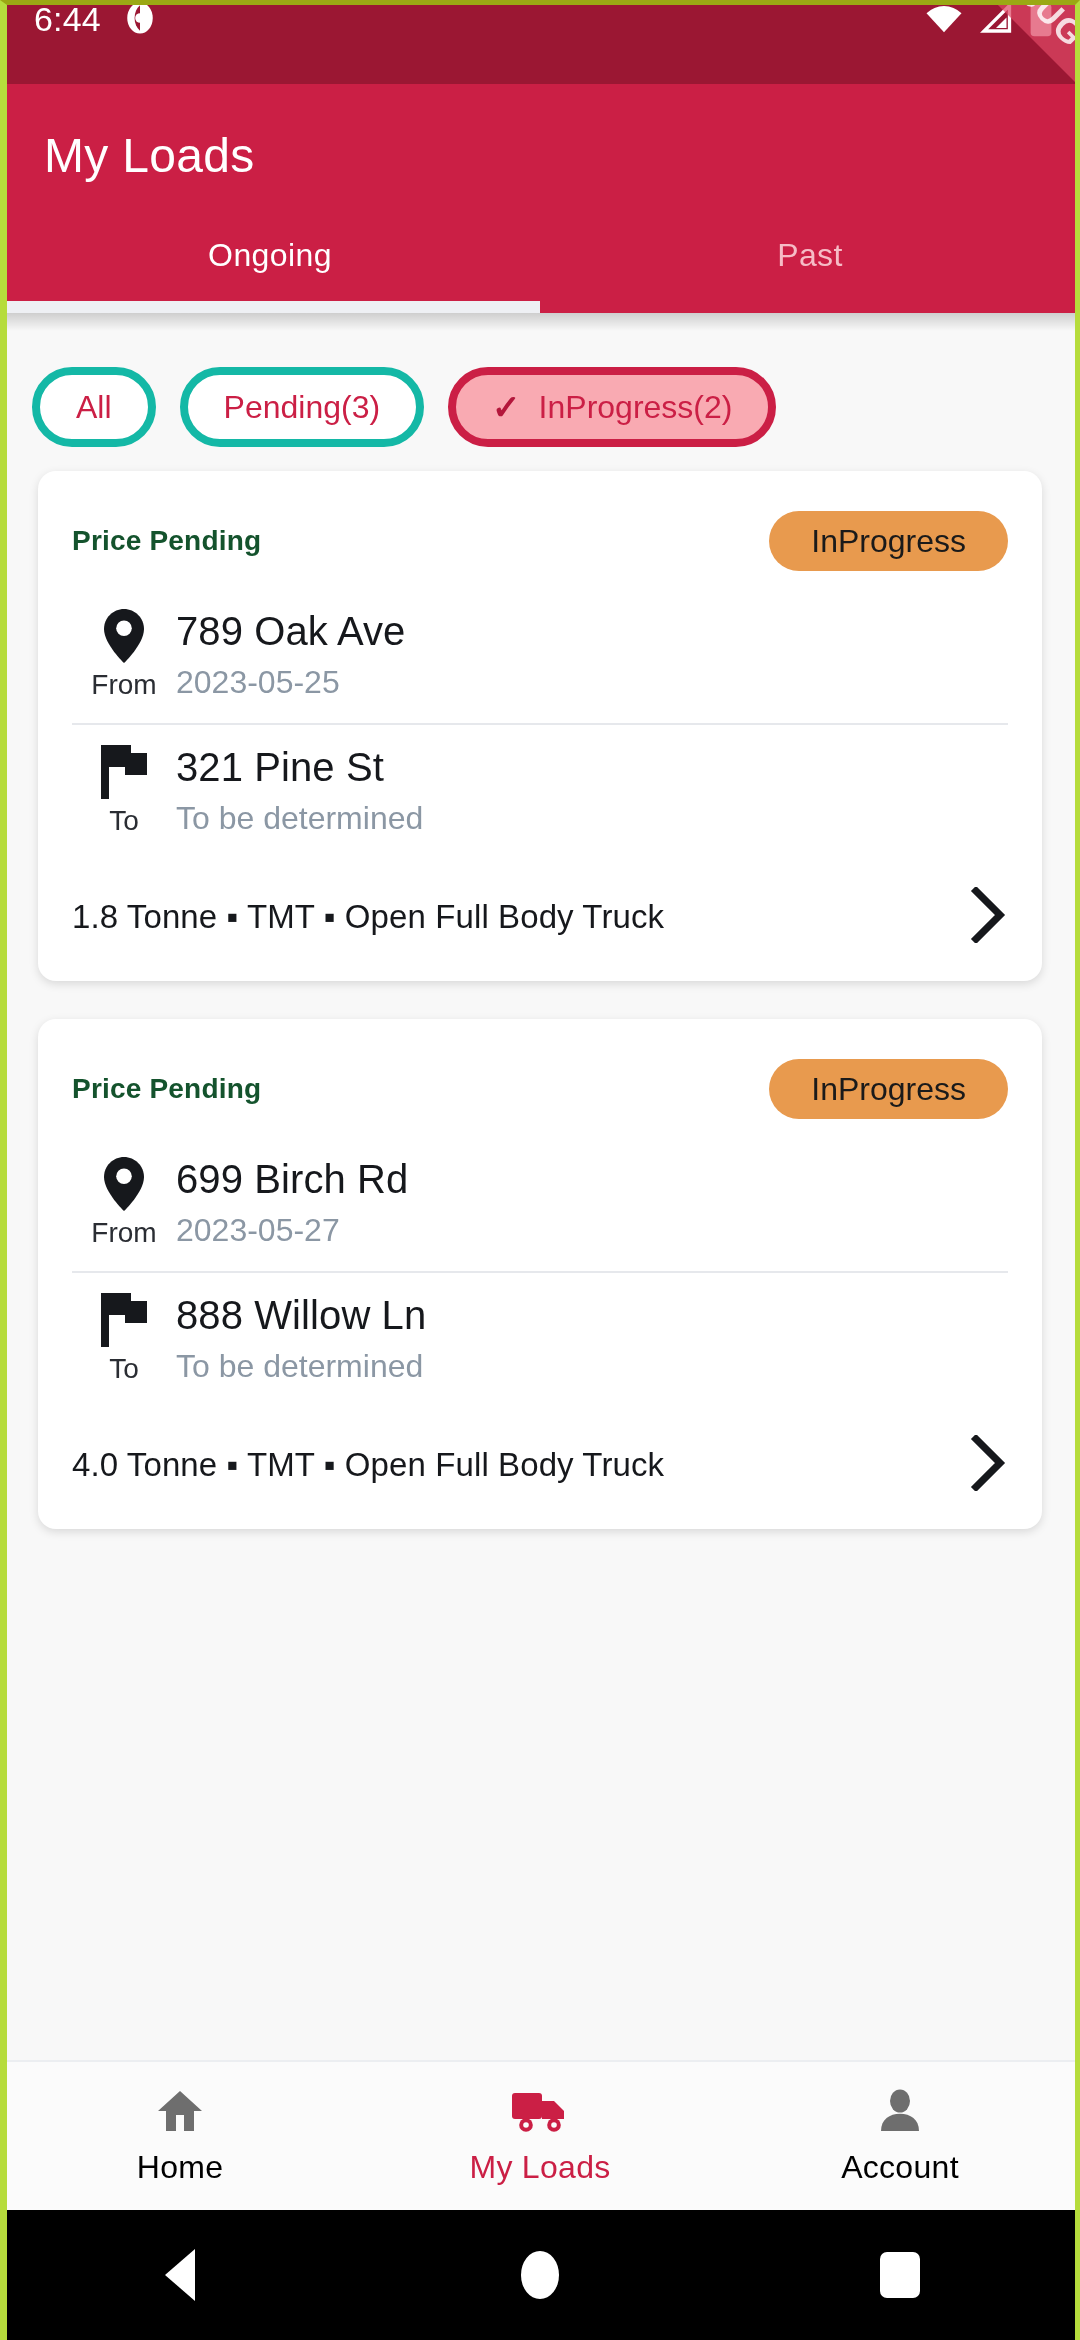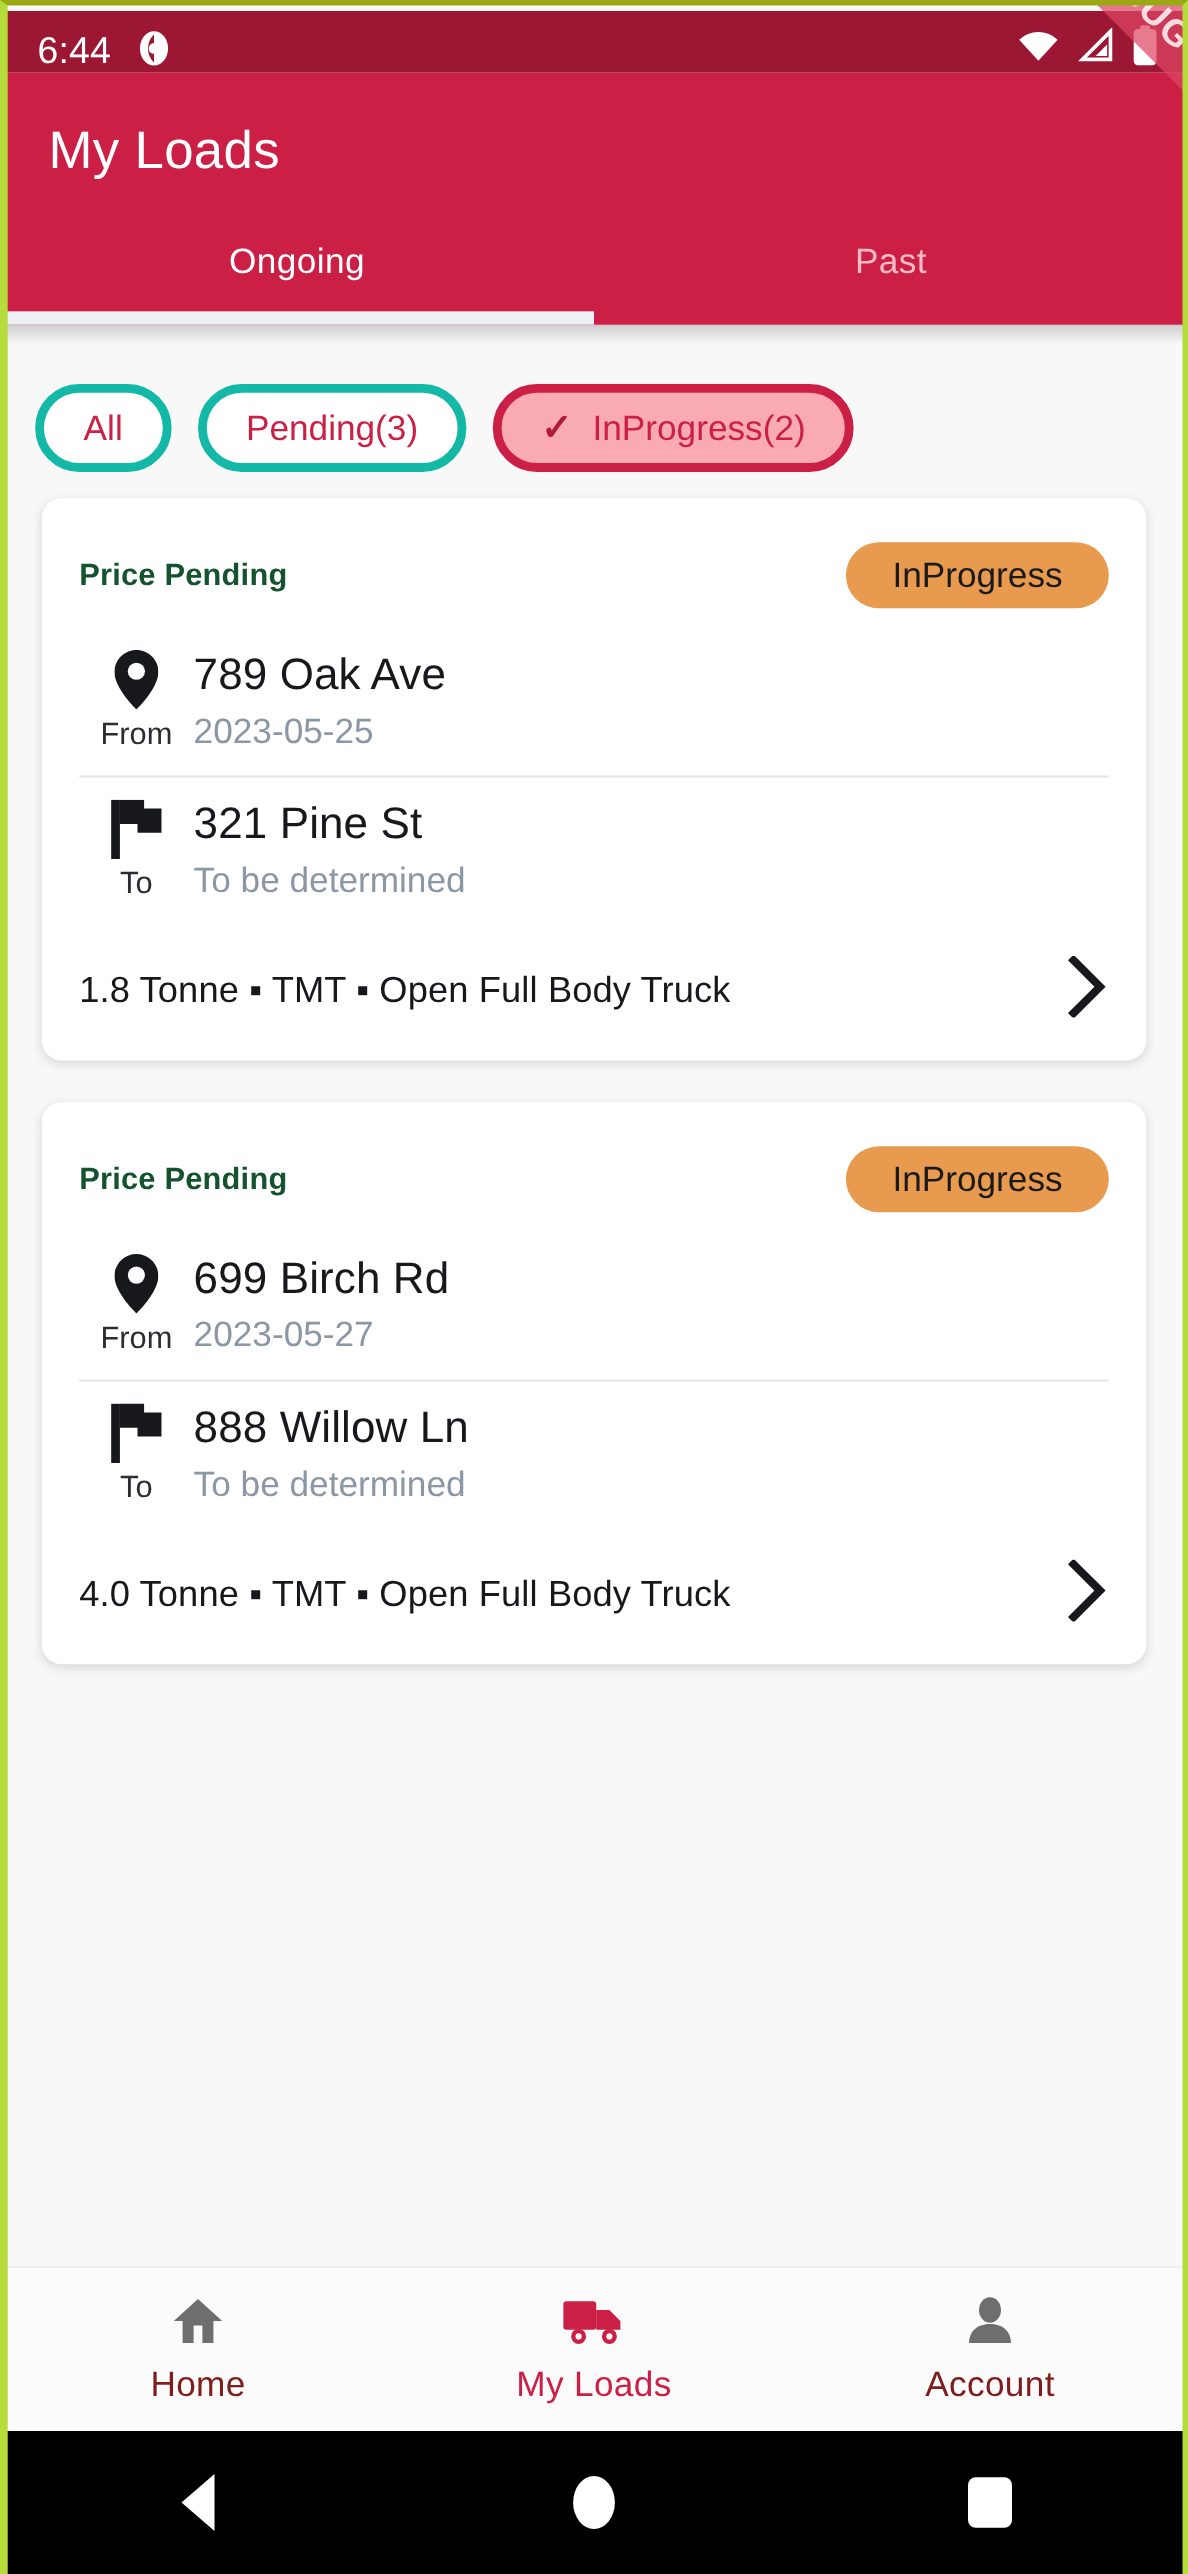--- a/index.html
+++ b/index.html
@@ -21,26 +21,25 @@
     border-left:7px solid #b6dc3c;
     border-top:5px solid #9ba814;
     border-right:5px solid #b6dc3c;
     pointer-events:none;
     z-index:60;
   }
 
   
   .status-bar {
     position:relative;
-    height:56px;
+    height:84px;
     background:#9b1733;
-    display:flex; align-items:flex-end;
+    display:flex; align-items:flex-start;
     padding:0 26px 0 34px;
     z-index:30;
-    margin-top:10px;
   }
   .status-left { display:flex; align-items:center; gap:22px; }
   .status-time {
     color:#fff; font-size:34px; font-weight:500;
     letter-spacing:0.2px;
   }
   .status-right {
     margin-left:auto;
     display:flex; align-items:center; gap:14px;
   }
@@ -209,21 +208,21 @@
     z-index:20;
   }
   .nav-item {
     flex:1;
     display:flex; flex-direction:column;
     align-items:center; justify-content:center;
     gap:10px;
   }
   .nav-label { font-size:32px; letter-spacing:0.3px; }
   .nav-item.active .nav-label { color:#cb1f45; }
-  .nav-item.inactive .nav-label { color:#7f1d1d; }
+  .nav-item.inactive .nav-label { color:#000000; }
 
   
   .android-nav {
     position:absolute;
     left:0; right:0; bottom:0;
     height:130px;
     background:#000000;
     display:flex; align-items:center;
     z-index:50;
   }

